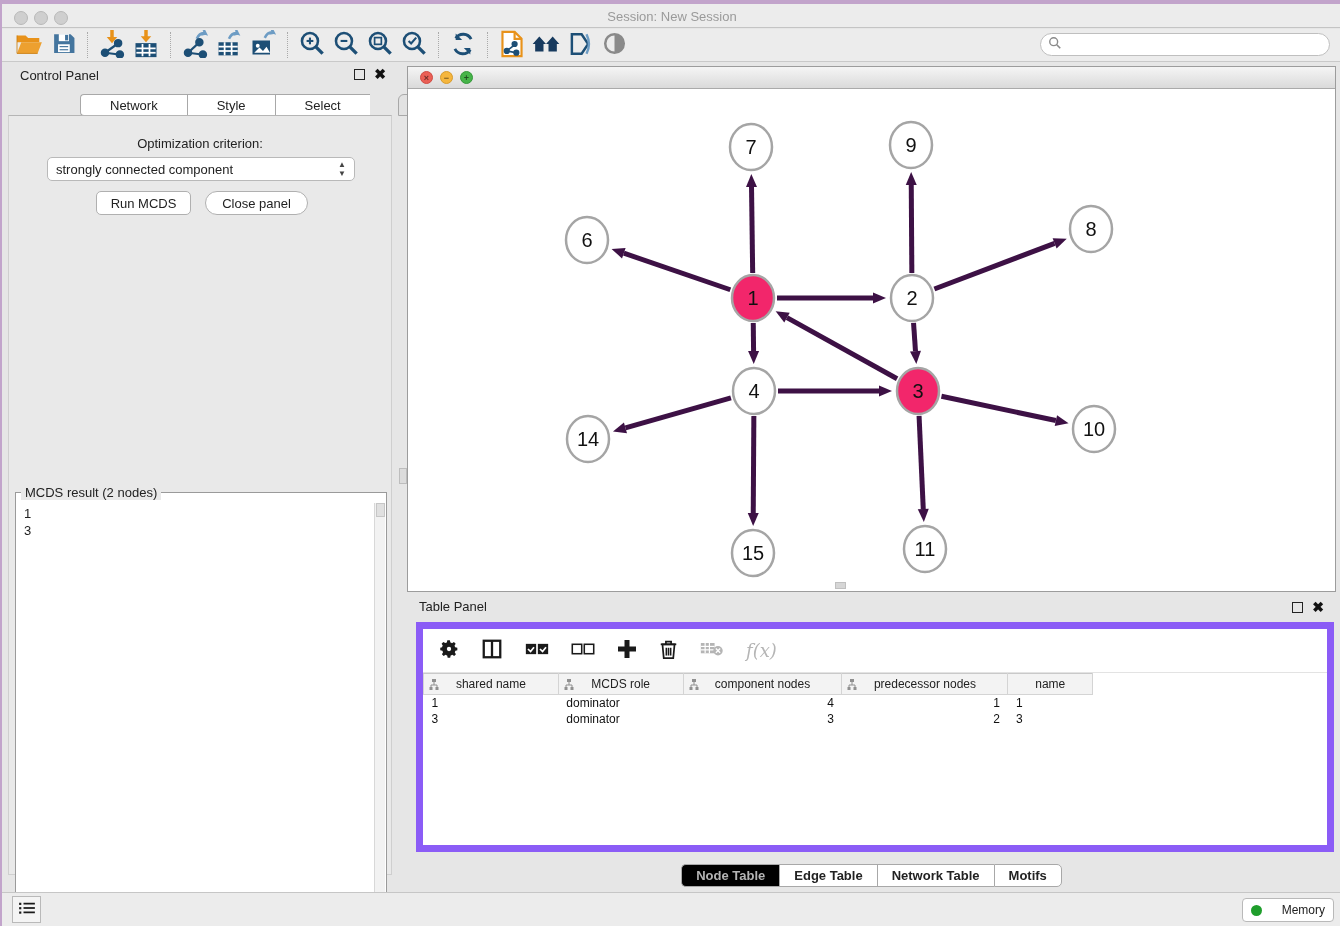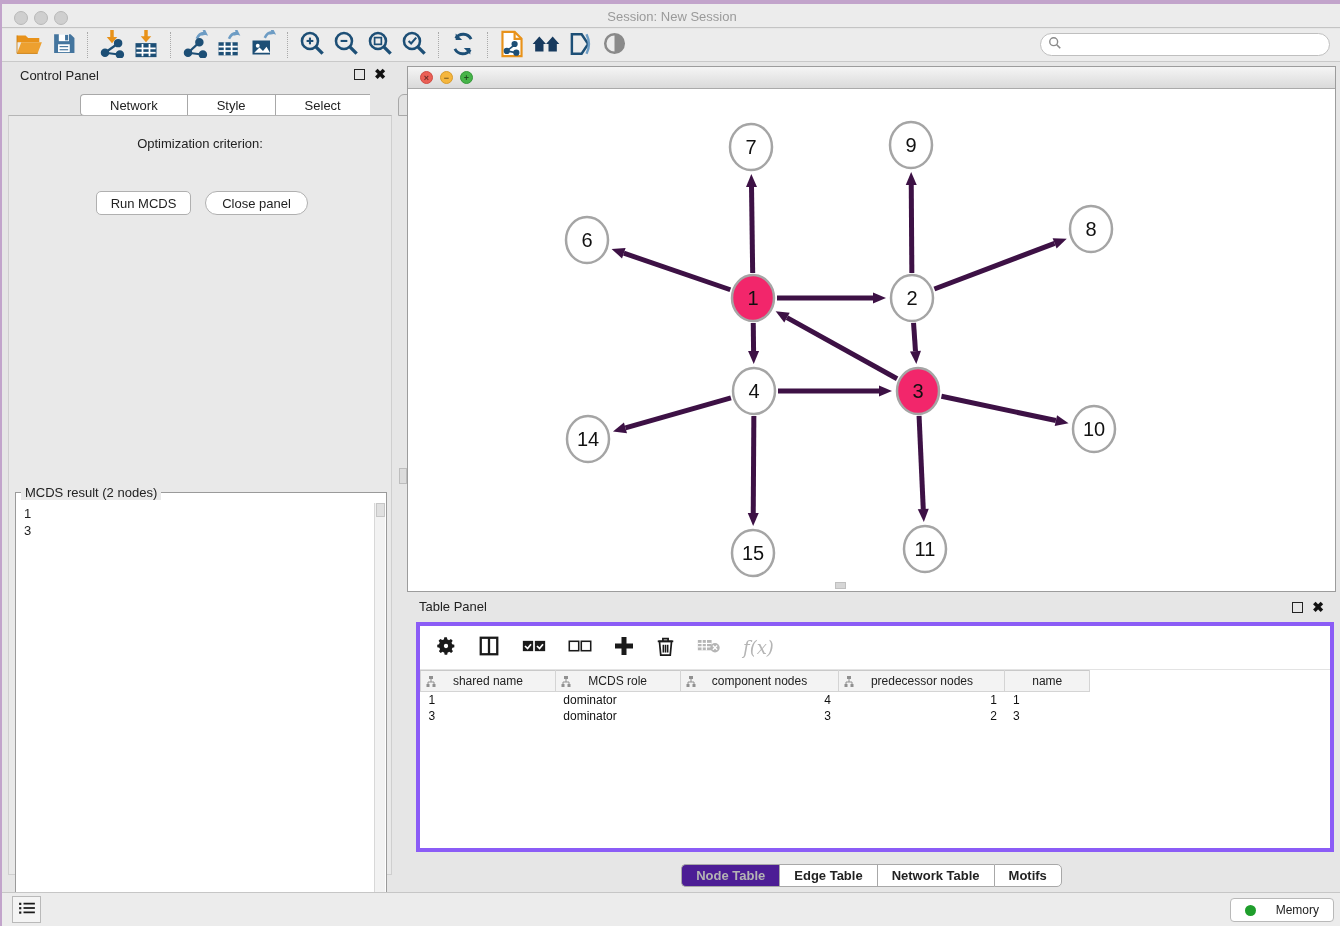--- a/index.html
+++ b/index.html
@@ -48,39 +48,39 @@
   .nt-dot { position:absolute; top:4px; width:13px; height:13px; border-radius:50%; font-size:9px; font-weight:bold; text-align:center; line-height:13px; color:rgba(0,0,0,.55); }
   .nt-red { left:12px; background:#ea5f55; border:1px solid #d04b43; }
   .nt-yellow { left:32px; background:#f5b63d; border:1px solid #d89c2c; }
   .nt-green { left:52px; background:#46b449; border:1px solid #35973a; }
   .net-title { position:absolute; top:3px; left:0; width:100%; text-align:center; font-size:13px; font-weight:600; color:#222; }
   .net-canvas { position:absolute; top:22px; left:0; width:927px; height:502px; background:#fff; }
   .h-divider-handle { position:absolute; left:833px; top:582px; width:11px; height:7px; background:#d6d6d6; border:1px solid #c0c0c0; }
   
   .table-panel { position:absolute; left:405px; top:595px; width:929px; height:297px; background:#e6e6e6; }
   .tp-header { position:absolute; top:4px; left:12px; font-size:13px; }
-  .tp-box { position:absolute; top:27px; left:9px; width:918px; height:230px; background:#fff; border:4px solid #8b5cf6; }
+  .tp-box { position:absolute; top:27px; left:9px; width:918px; height:230px; background:#fff; border:7px solid #8b5cf6; }
   .tp-toolbar { height:44px; display:flex; align-items:center; gap:22px; padding-left:16px; border-bottom:1px solid #e3e3e3; }
   .tp-icon { display:flex; align-items:center; justify-content:center; }
   .fx-label { font-family:"DejaVu Serif", serif; font-style:italic; font-size:18px; color:#b5b5b5; }
   table.grid { border-collapse:collapse; width:670px; table-layout:fixed; font-size:12px; }
   table.grid th { background:#f3f3f3; border:1px solid #d4d4d4; border-top:1px solid #c9c9c9; height:21px; font-weight:normal; position:relative; padding:0; }
   table.grid th .th-inner { display:flex; align-items:center; justify-content:center; gap:4px; }
   table.grid th .sort-ico { position:absolute; left:5px; top:5px; }
   table.grid td { height:16px; padding:0 8px; color:#111; }
   td.num { text-align:right; }
   .bottom-tabs { position:absolute; top:269px; left:0; width:100%; display:flex; justify-content:center; }
   .bt-tab { height:23px; padding:0 14px; display:flex; align-items:center; font-size:13px; font-weight:600; background:#fff; border:1px solid #a8a8a8; border-right:none; }
   .bt-tab:first-child { border-radius:5px 0 0 5px; }
   .bt-tab:last-child { border-right:1px solid #a8a8a8; border-radius:0 5px 5px 0; }
-  .bt-tab.selected { background:#4c1d95; color:#b4b4b4; }
+  .bt-tab.selected { background:#000000; color:#b4b4b4; }
   
   .statusbar { position:absolute; top:892px; left:0; width:1340px; height:34px; background:#ececec; border-top:1px solid #c6c6c6; }
   .list-btn { position:absolute; left:10px; top:3px; width:29px; height:27px; background:#f4f4f4; border:1px solid #b9b9b9; display:flex; align-items:center; justify-content:center; }
-  .memory-btn { position:absolute; right:8px; top:5px; height:24px; padding:0 14px; background:#fff; border:1px solid #b9b9b9; border-radius:4px; display:flex; align-items:center; gap:20px; font-size:12px; }
+  .memory-btn { position:absolute; right:8px; top:5px; height:24px; padding:0 8px; background:#fff; border:1px solid #b9b9b9; border-radius:4px; display:flex; align-items:center; gap:20px; font-size:12px; }
   .green-dot { width:11px; height:11px; border-radius:50%; background:#1f9e2c; }
 </style>
 </head>
 <body>
 
 <div class="app">
   <div class="purple-strip"></div>
 
   <div class="titlebar">
     <span class="tl-dot t1"></span>
@@ -286,20 +286,24 @@
       <span class="close-glyph">✖</span>
     </div>
     <div class="cp-tabs">
       <div class="cp-tab">Network</div>
       <div class="cp-tab">Style</div>
       <div class="cp-tab">Select</div>
       <div class="cp-tab selected">MCDS</div>
     </div>
     <div class="cp-body"></div>
     <div class="opt-label">Optimization criterion:</div>
+    <div class="dropdown">
+      <span>strongly connected component</span>
+      <span class="dd-chevrons">▲<br>▼</span>
+    </div>
     <div class="btn run-btn">Run MCDS</div>
     <div class="btn closep-btn">Close panel</div>
     <div class="result-box">
       <div class="result-legend">MCDS result (2 nodes)</div>
       <div class="result-lines">
         <div>1</div>
         <div>3</div>
       </div>
       <div class="result-scroll">
           <div class="result-thumb"></div>

